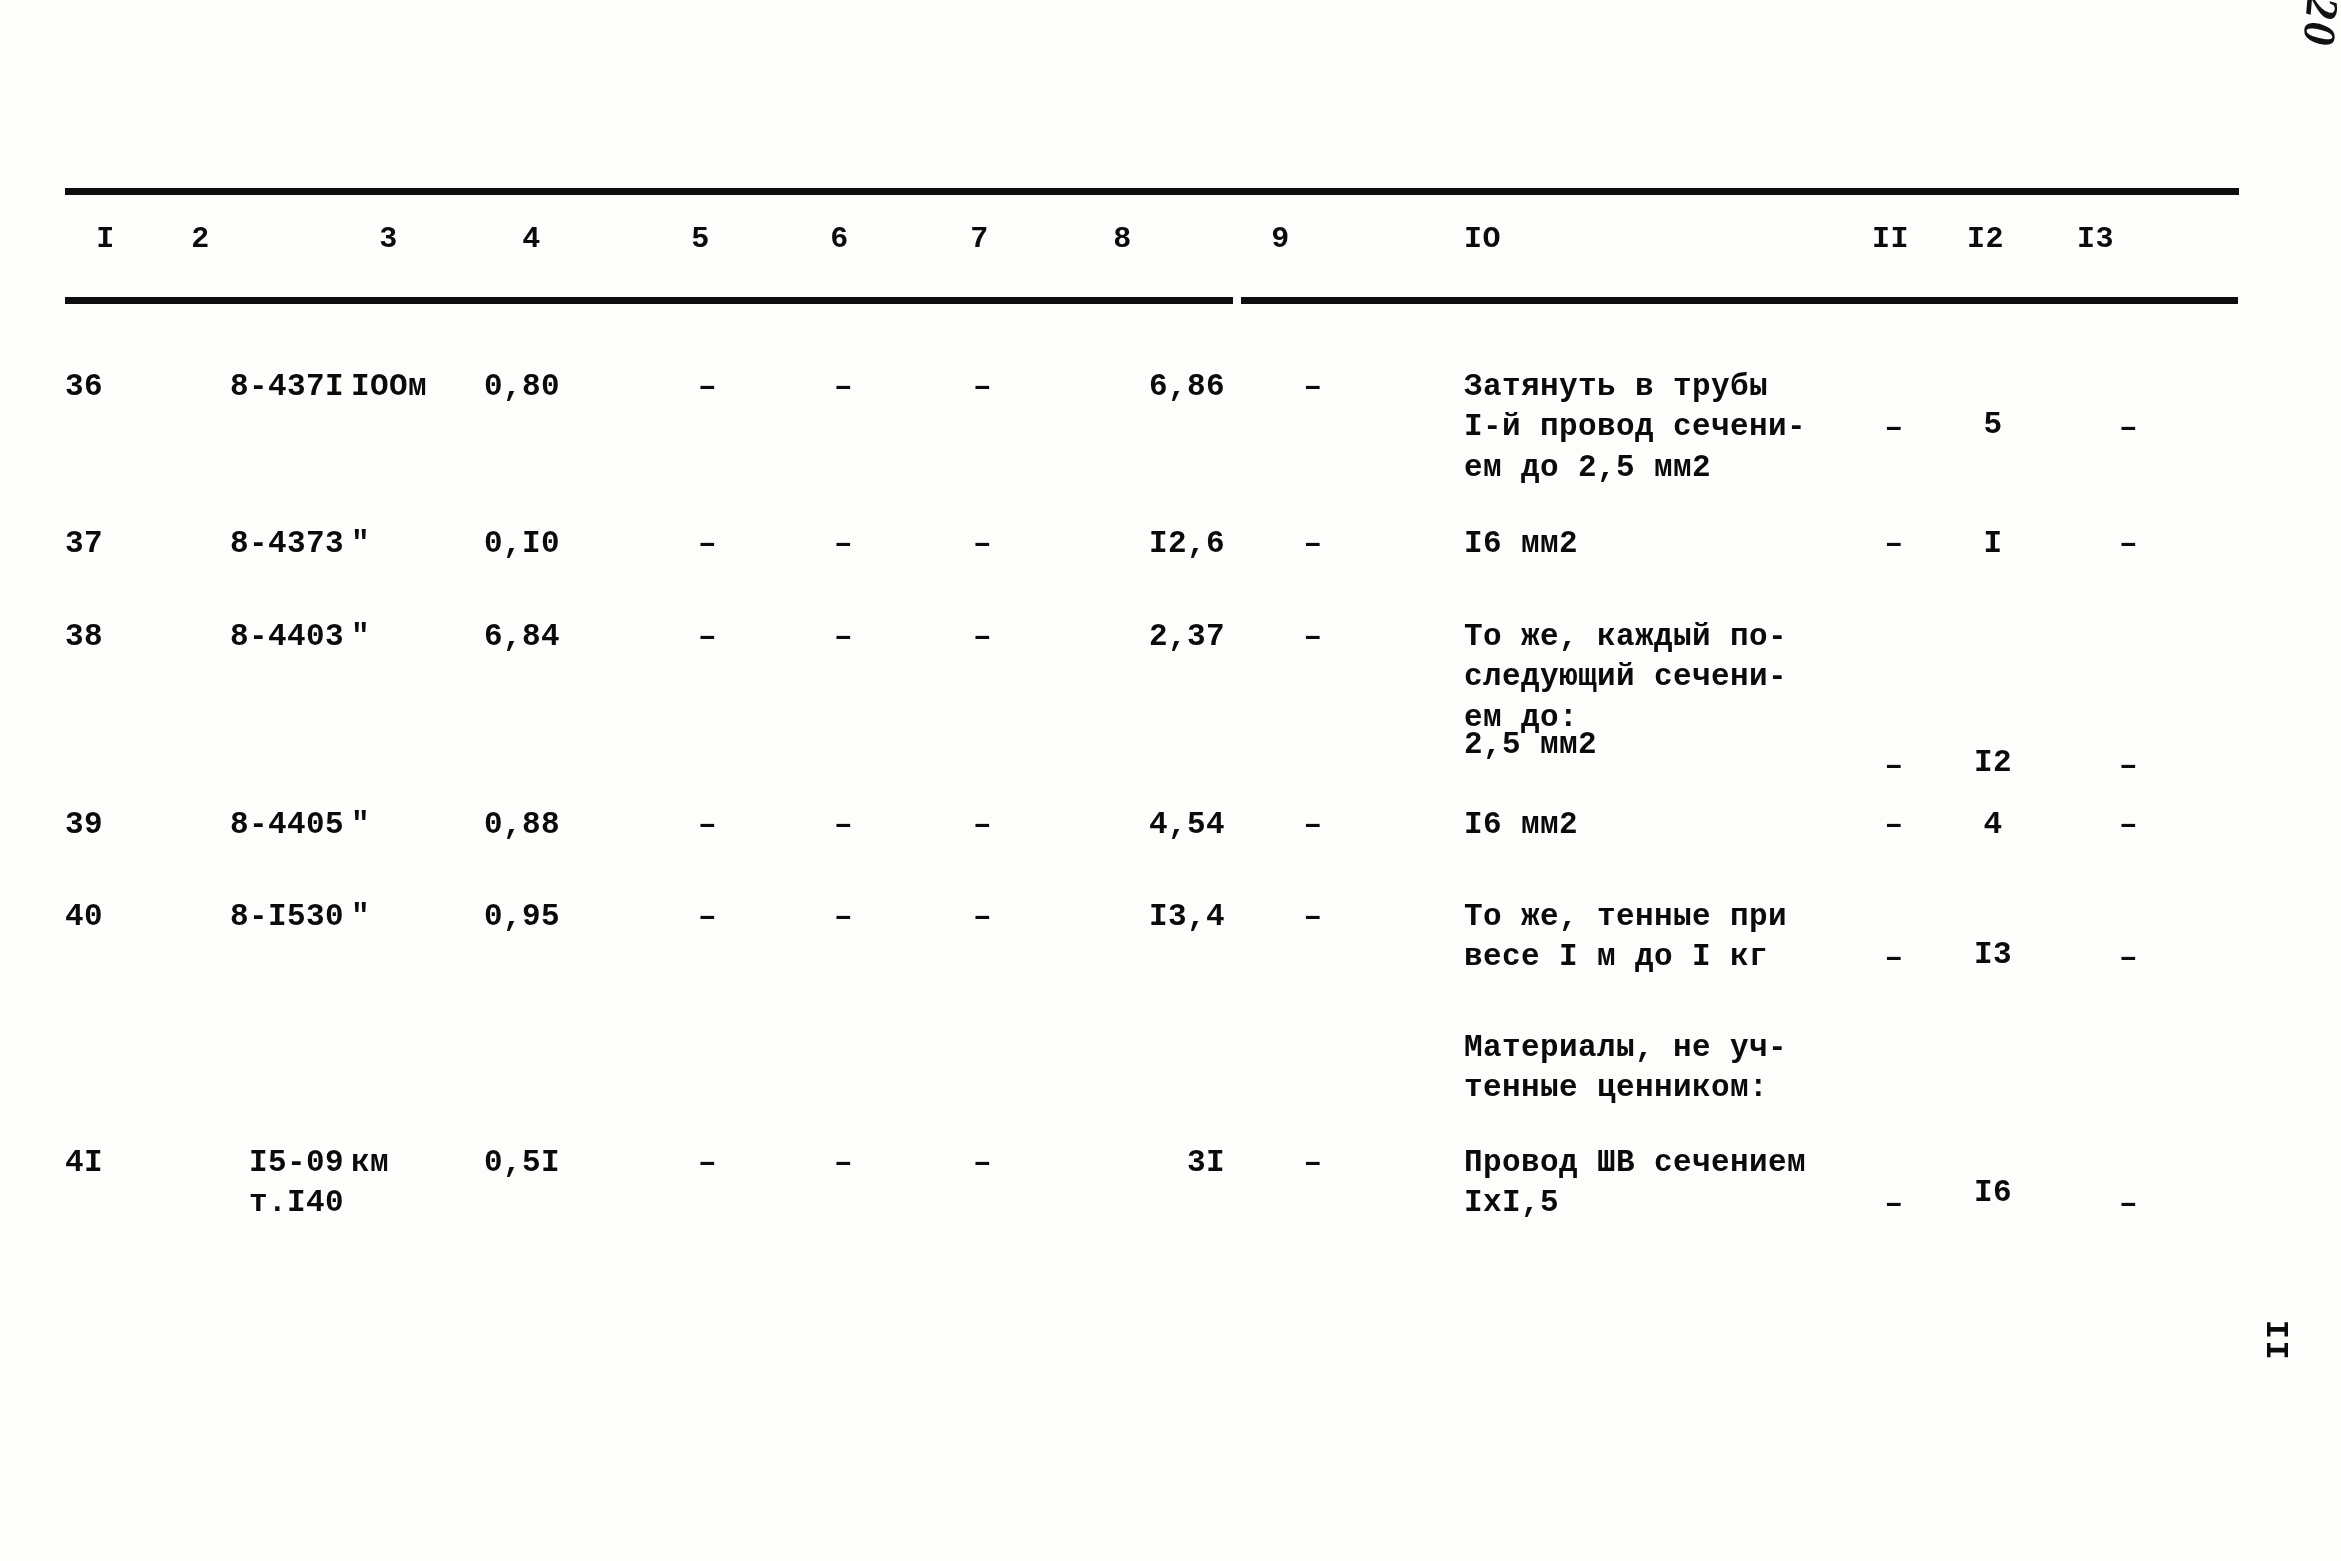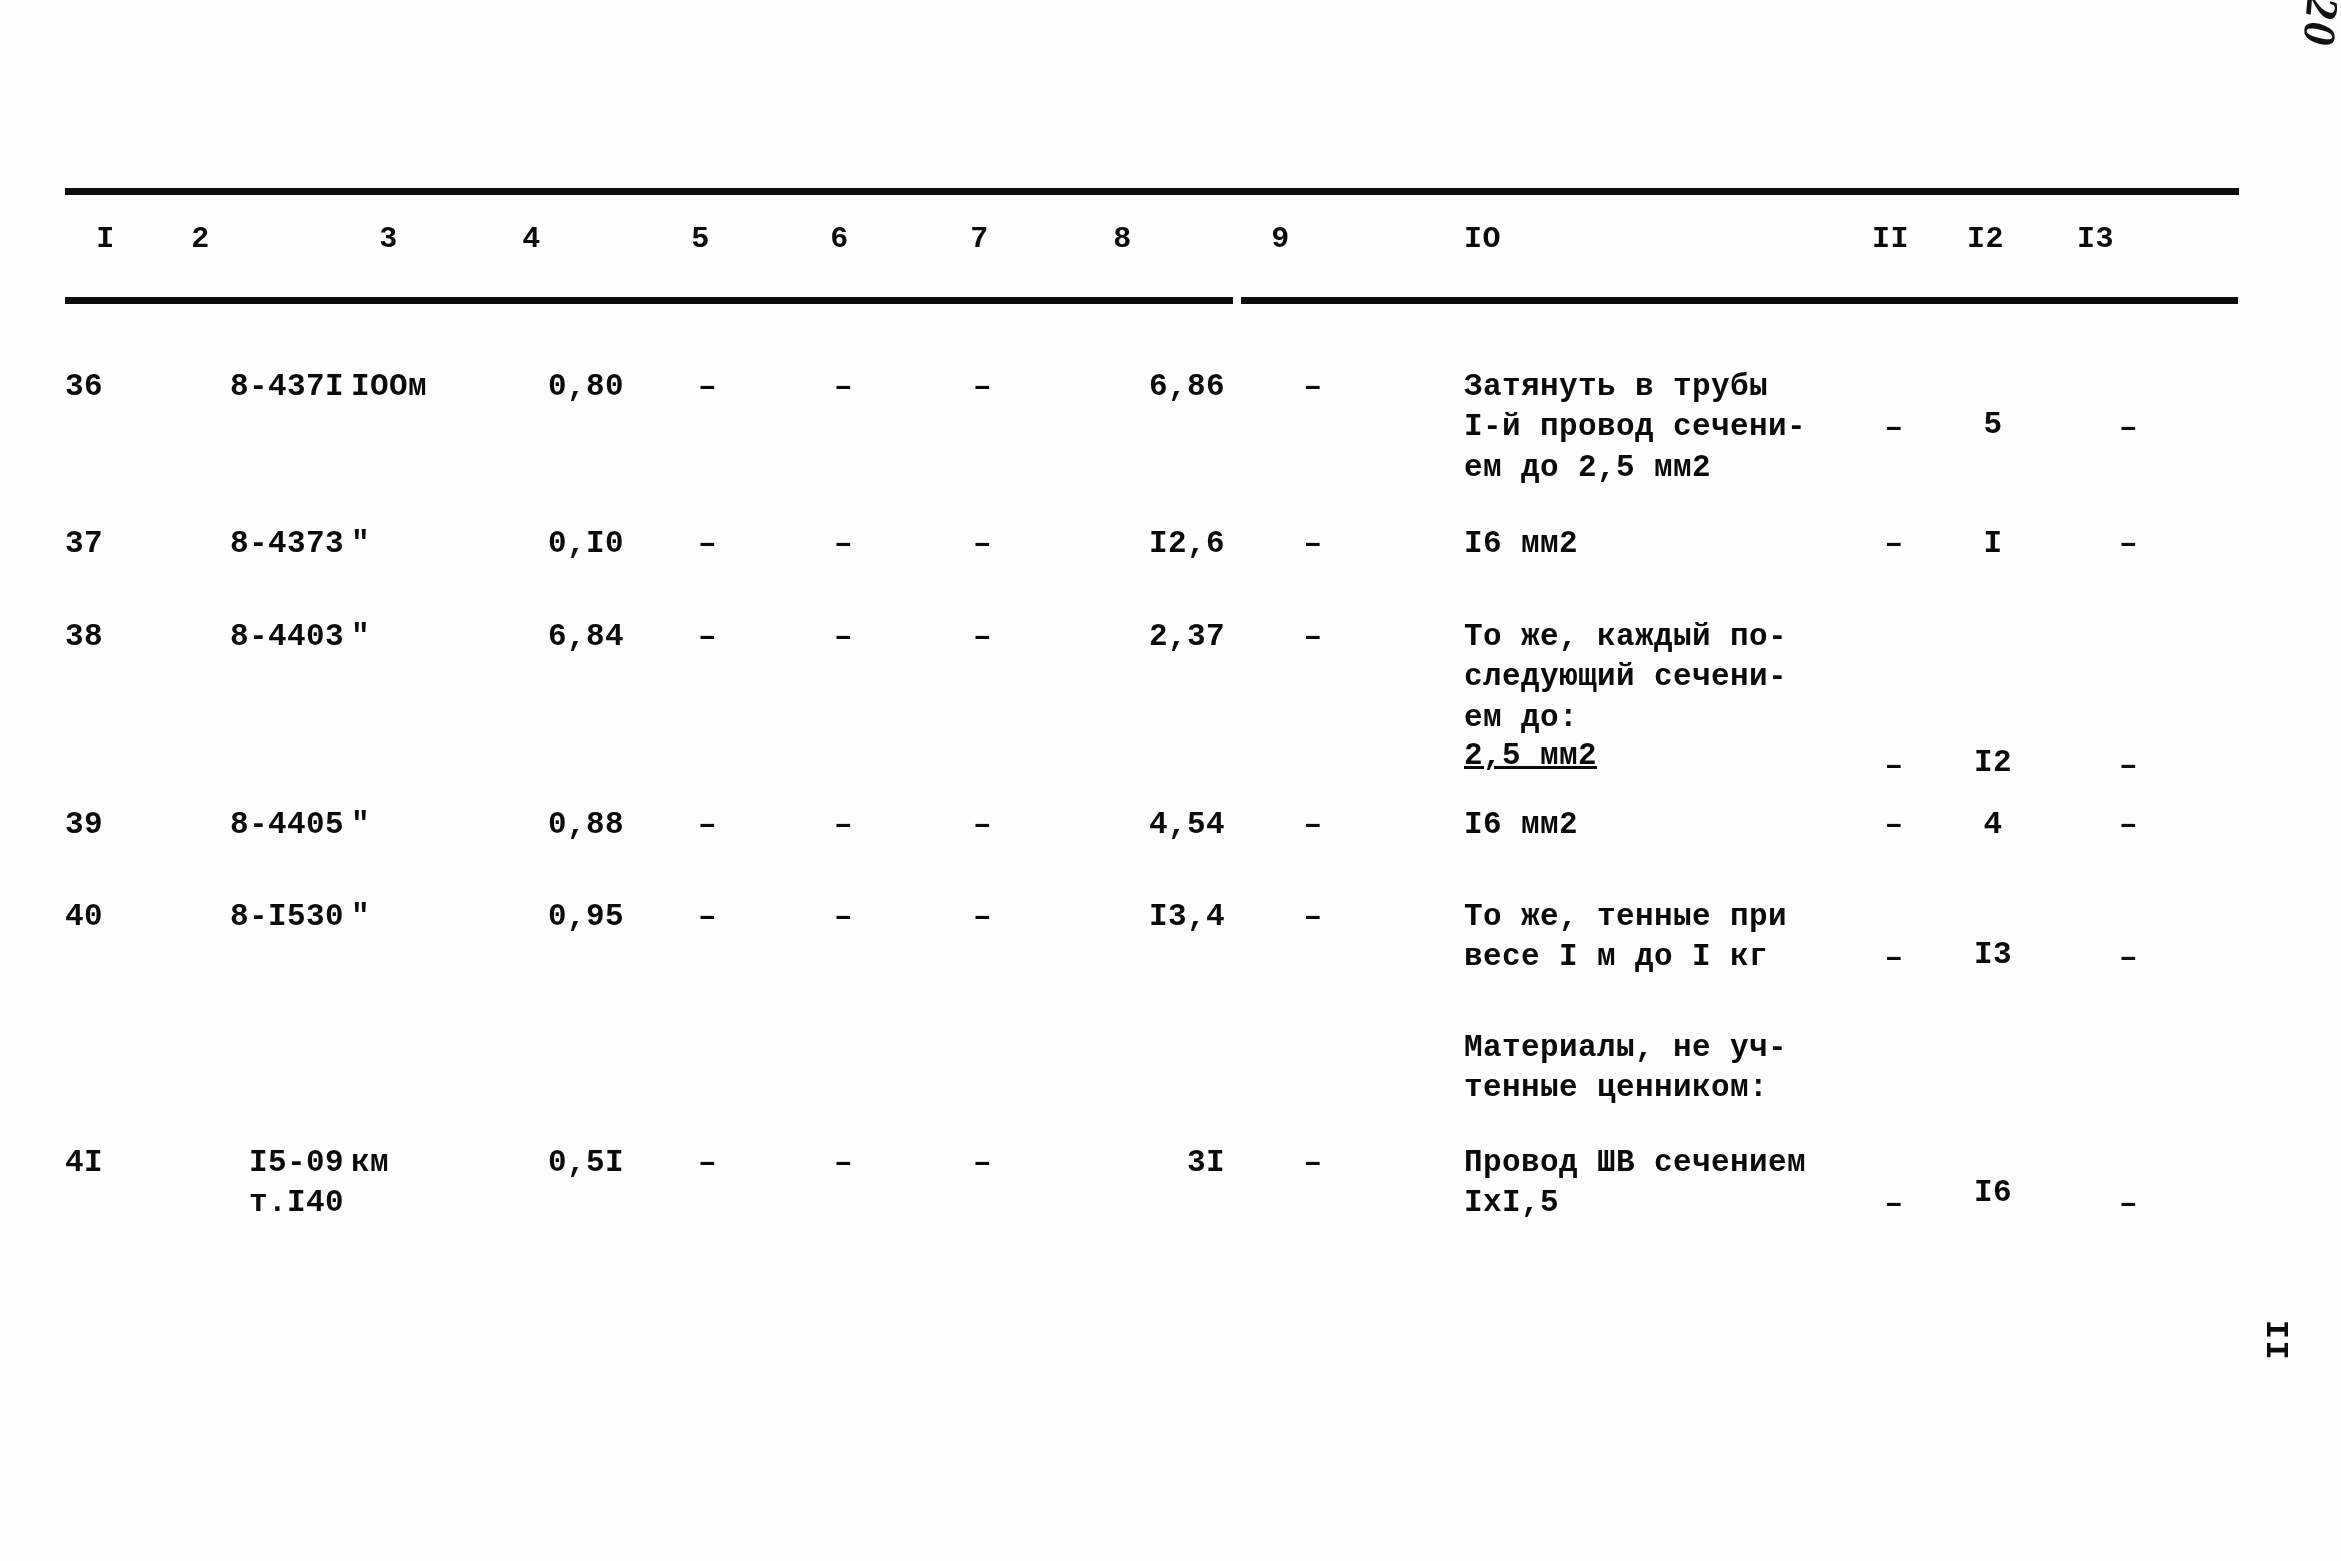--- a/index.html
+++ b/index.html
@@ -44,21 +44,21 @@
     position: absolute;
     white-space: pre;
     line-height: 1.30;
     letter-spacing: 0.4px;
   }
 
   
   .c1  { left: 0px;    width: 81px; text-align: left; }
   .c2  { left: 110px;  width: 169px; text-align: right; }
   .c3  { left: 286px;  width: 118px; text-align: left; }
-  .c4  { left: 419px;  width: 140px; text-align: right; }
+  .c4  { left: 419px;  width: 140px; text-align: left; }
   .c5  { left: 595px;  width: 95px; text-align: center; }
   .c6  { left: 731px;  width: 95px; text-align: center; }
   .c7  { left: 870px; width: 95px; text-align: center; }
   .c8  { left: 991px; width: 169px; text-align: right; }
   .c9  { left: 1204px; width: 88px; text-align: center; }
   .c10 { left: 1355px; width: 448px; text-align: left; margin-left: 44px; }
   .c11 { left: 1785px; width: 88px; text-align: center; }
   .c12 { left: 1869px; width: 118px; text-align: center; }
   .c13 { left: 2016px; width: 95px; text-align: center; }
 
@@ -178,21 +178,21 @@
       <div class="cell c3">"</div>
       <div class="cell c4">6,84</div>
       <div class="cell c5 dash">–</div>
       <div class="cell c6 dash">–</div>
       <div class="cell c7 dash">–</div>
       <div class="cell c8">2,37</div>
       <div class="cell c9 dash">–</div>
       <div class="cell c10 desc">То же, каждый по-
 следующий сечени-
 ем до:</div>
-      <div class="cell c10 desc" style="top:119px;text-decoration:underline;">2,5 мм2</div>
+      <div class="cell c10 desc" style="top:108px;">2,5 мм2</div>
       <div class="cell c11 dash" style="top:129px;">–</div>
       <div class="cell c12" style="top:126px;">I2</div>
       <div class="cell c13 dash" style="top:129px;">–</div>
     </div>
 
     <div class="row body" style="top:805px;">
       <div class="cell c1">39</div>
       <div class="cell c2">8-4405</div>
       <div class="cell c3">"</div>
       <div class="cell c4">0,88</div>

